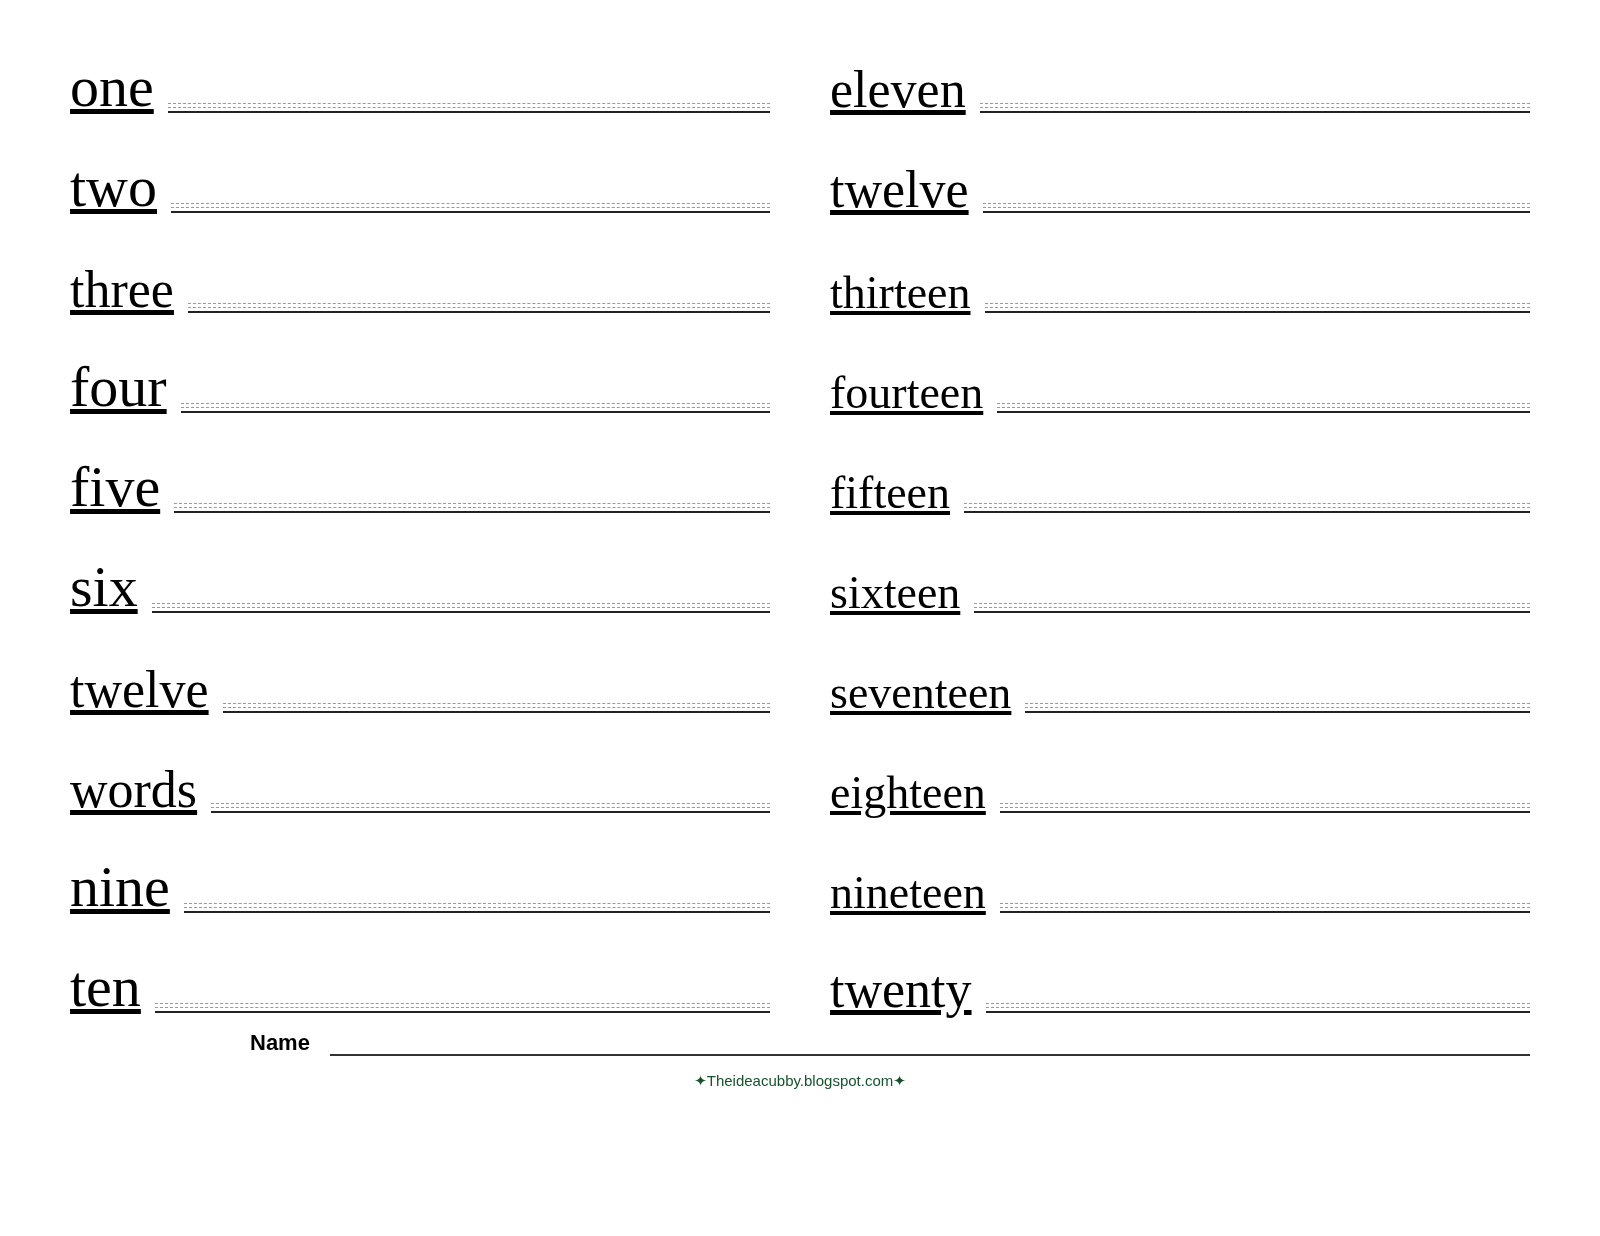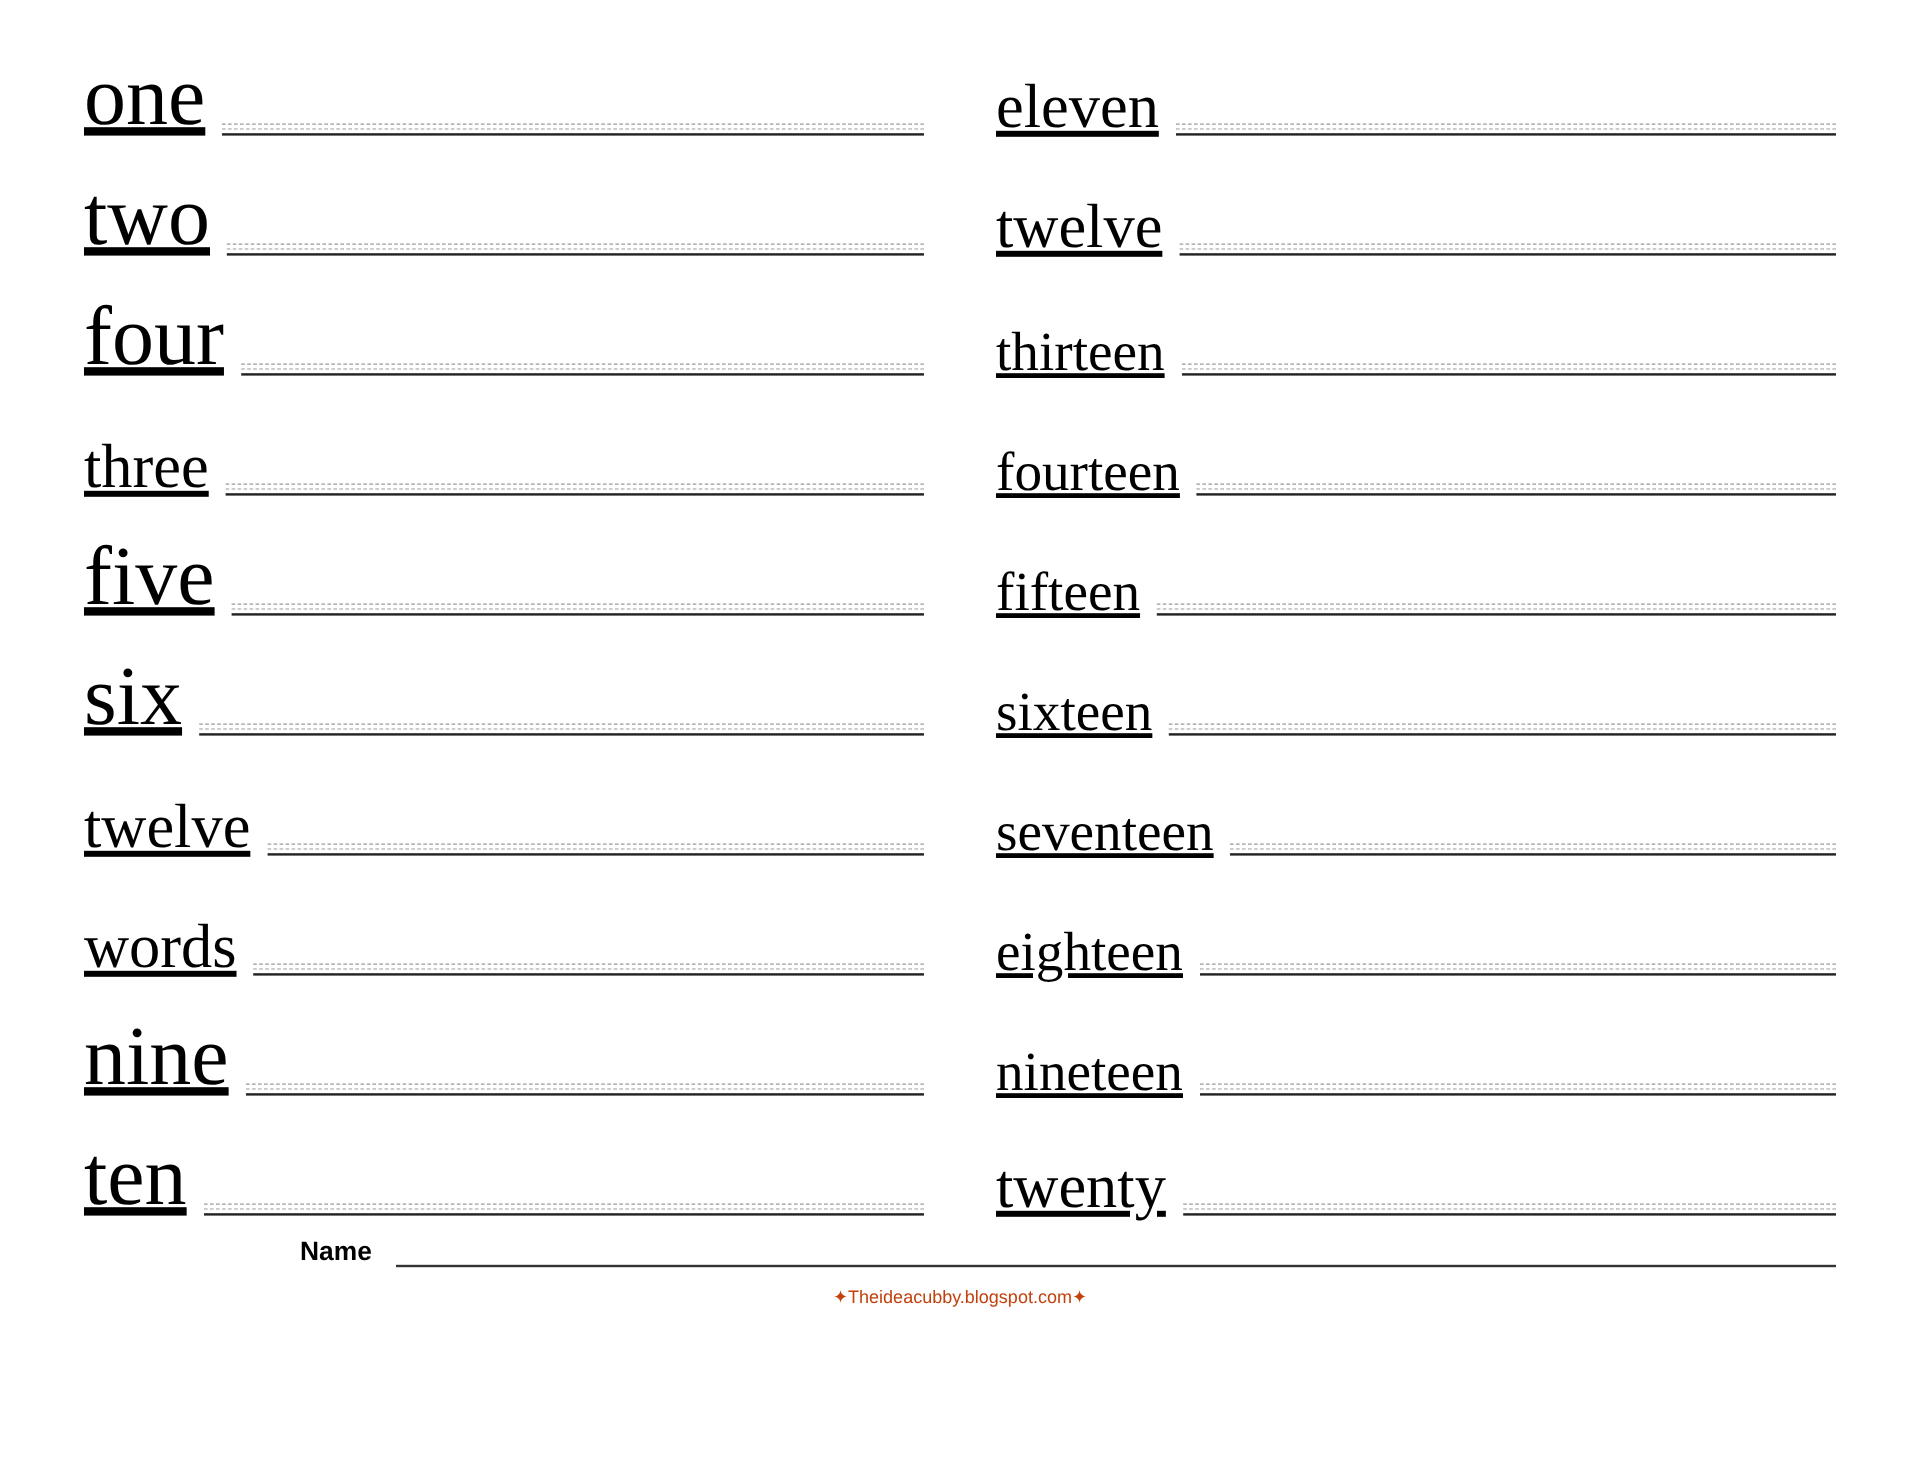--- a/index.html
+++ b/index.html
@@ -75,21 +75,21 @@
       margin-bottom: 3px;
     }
 
     .line-dash {
       width: 100%;
       border-bottom: 1.5px dashed #999;
       margin-bottom: 3px;
     }
 
     
-    .word-lg { font-size: 70px; }
+    .word-lg { font-size: 58px; }
     .word-md { font-size: 52px; }
     .word-sm { font-size: 46px; }
 
     .footer {
       margin-top: 10px;
       display: flex;
       align-items: flex-end;
       gap: 20px;
       width: 100%;
     }
@@ -103,21 +103,21 @@
     }
 
     .name-line {
       flex: 1;
       border-bottom: 2px solid #333;
     }
 
     .attribution {
       text-align: center;
       font-size: 15px;
-      color: #c2410c;
+      color: #14532d;
       margin-top: 16px;
       font-family: Arial, sans-serif;
     }
 
     .grid-col {
       display: flex;
       flex-direction: column;
     }
 
   </style>
@@ -139,29 +139,29 @@
         </div>
         <div class="entry">
           <span class="entry-label word-lg">two</span>
           <div class="entry-lines">
             <div class="line-dash"></div>
             <div class="line-dash"></div>
             <div class="line-solid"></div>
           </div>
         </div>
         <div class="entry">
+          <span class="entry-label word-md">three</span>
+          <div class="entry-lines">
+            <div class="line-dash"></div>
+            <div class="line-dash"></div>
+            <div class="line-solid"></div>
+          </div>
+        </div>
+        <div class="entry">
           <span class="entry-label word-lg">four</span>
-          <div class="entry-lines">
-            <div class="line-dash"></div>
-            <div class="line-dash"></div>
-            <div class="line-solid"></div>
-          </div>
-        </div>
-        <div class="entry">
-          <span class="entry-label word-md">three</span>
           <div class="entry-lines">
             <div class="line-dash"></div>
             <div class="line-dash"></div>
             <div class="line-solid"></div>
           </div>
         </div>
         <div class="entry">
           <span class="entry-label word-lg">five</span>
           <div class="entry-lines">
             <div class="line-dash"></div>

